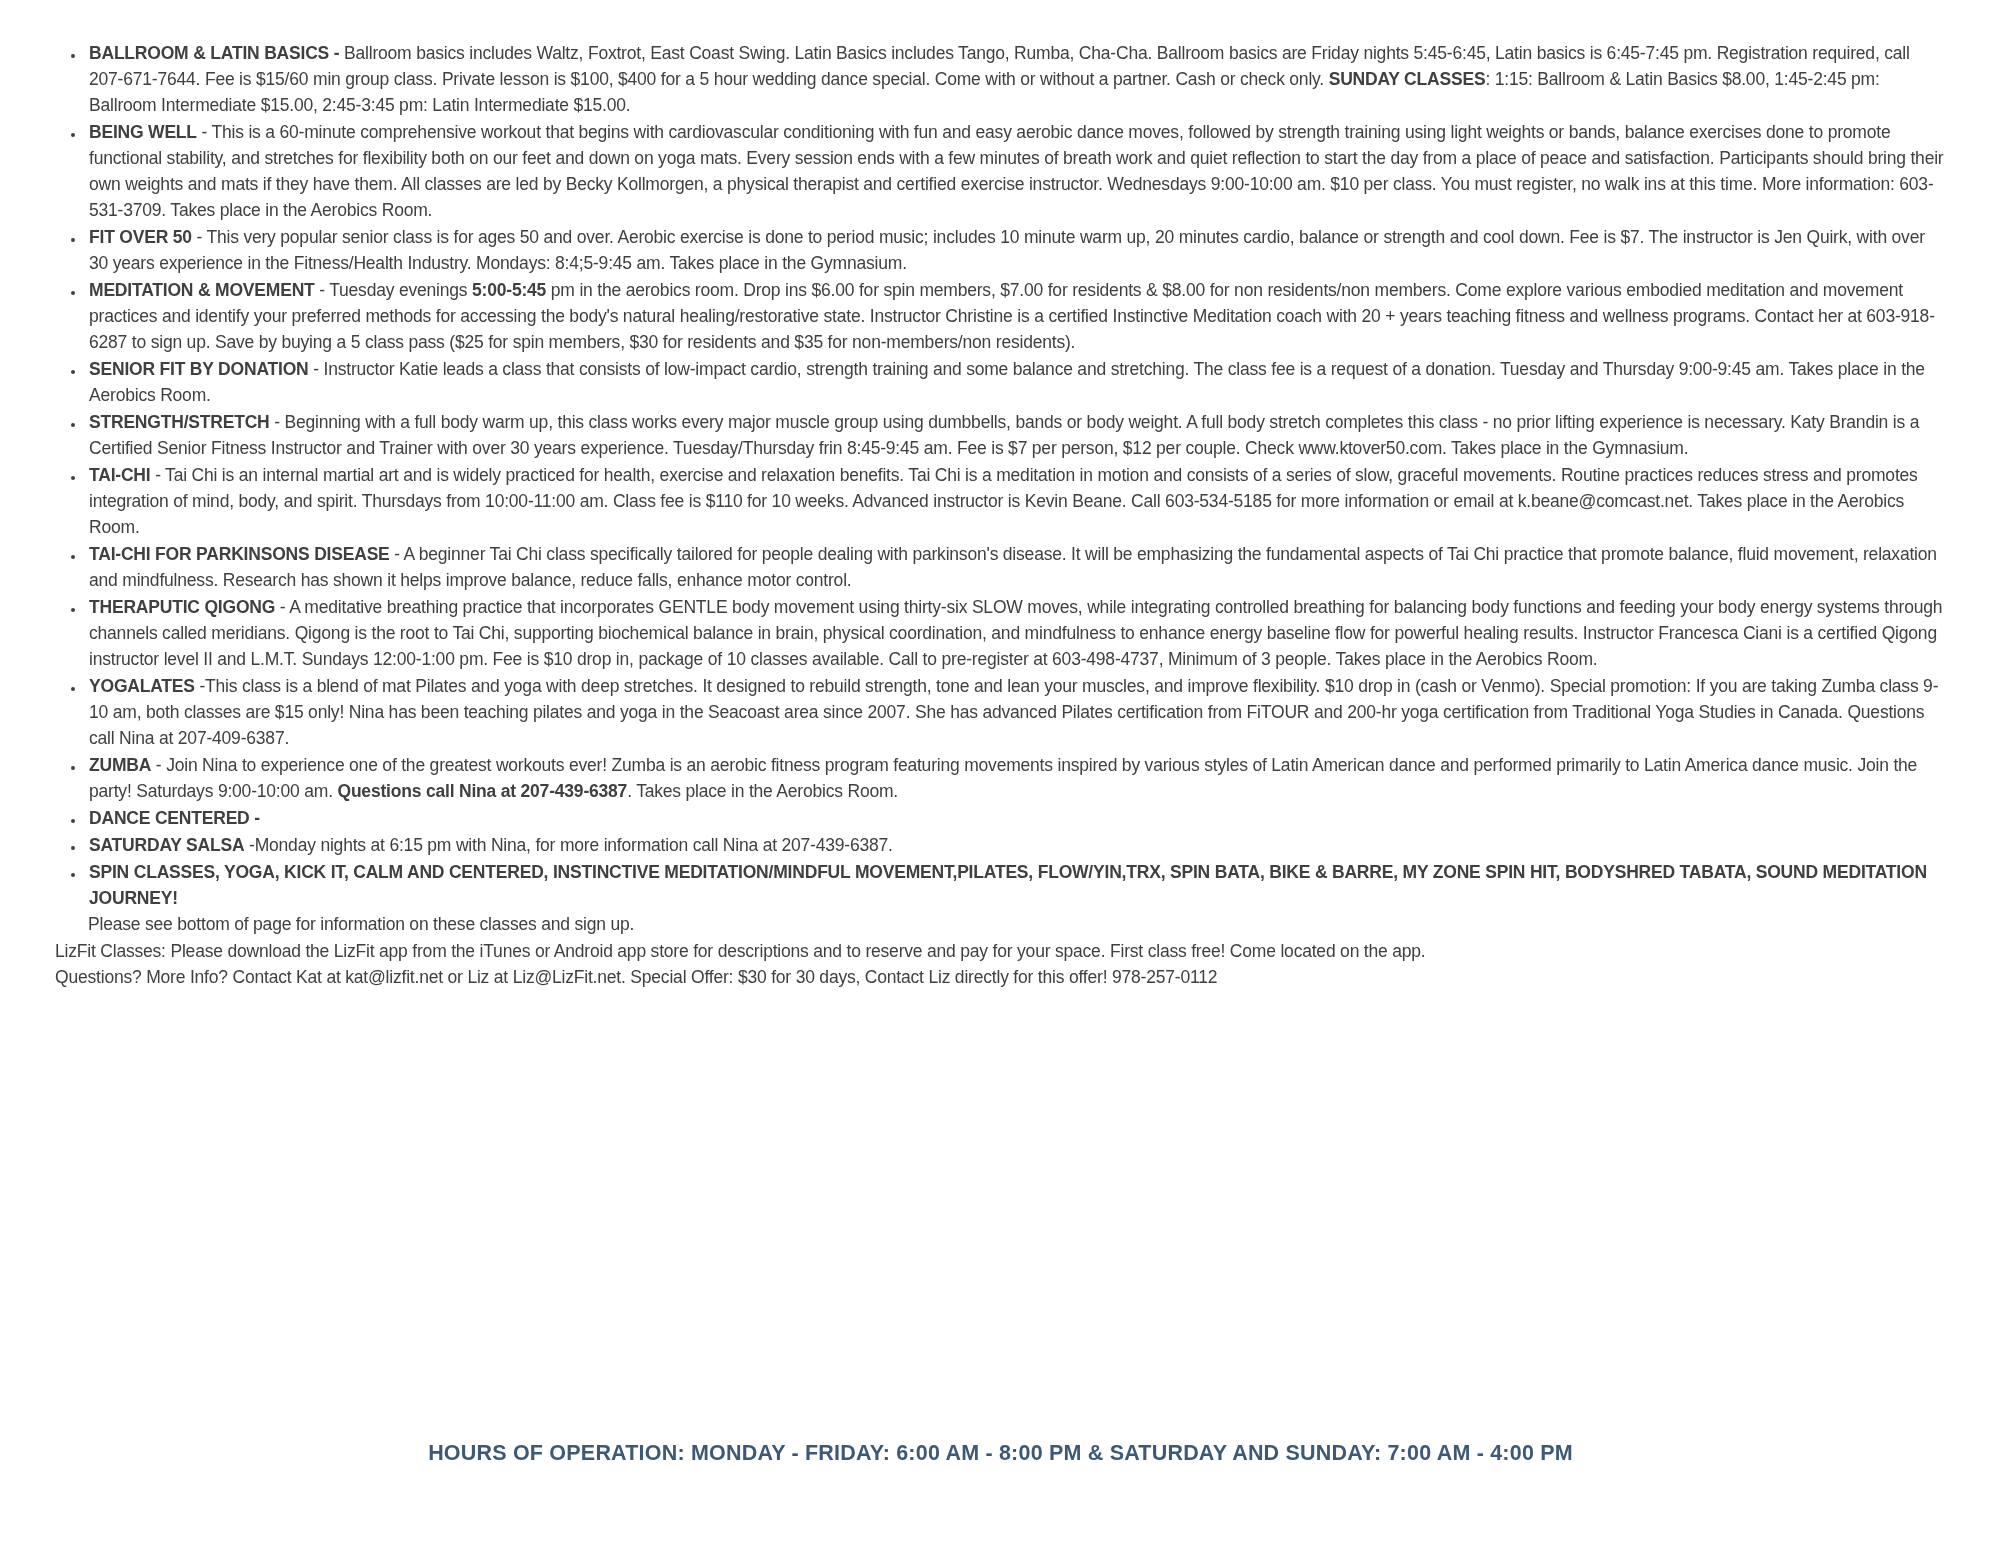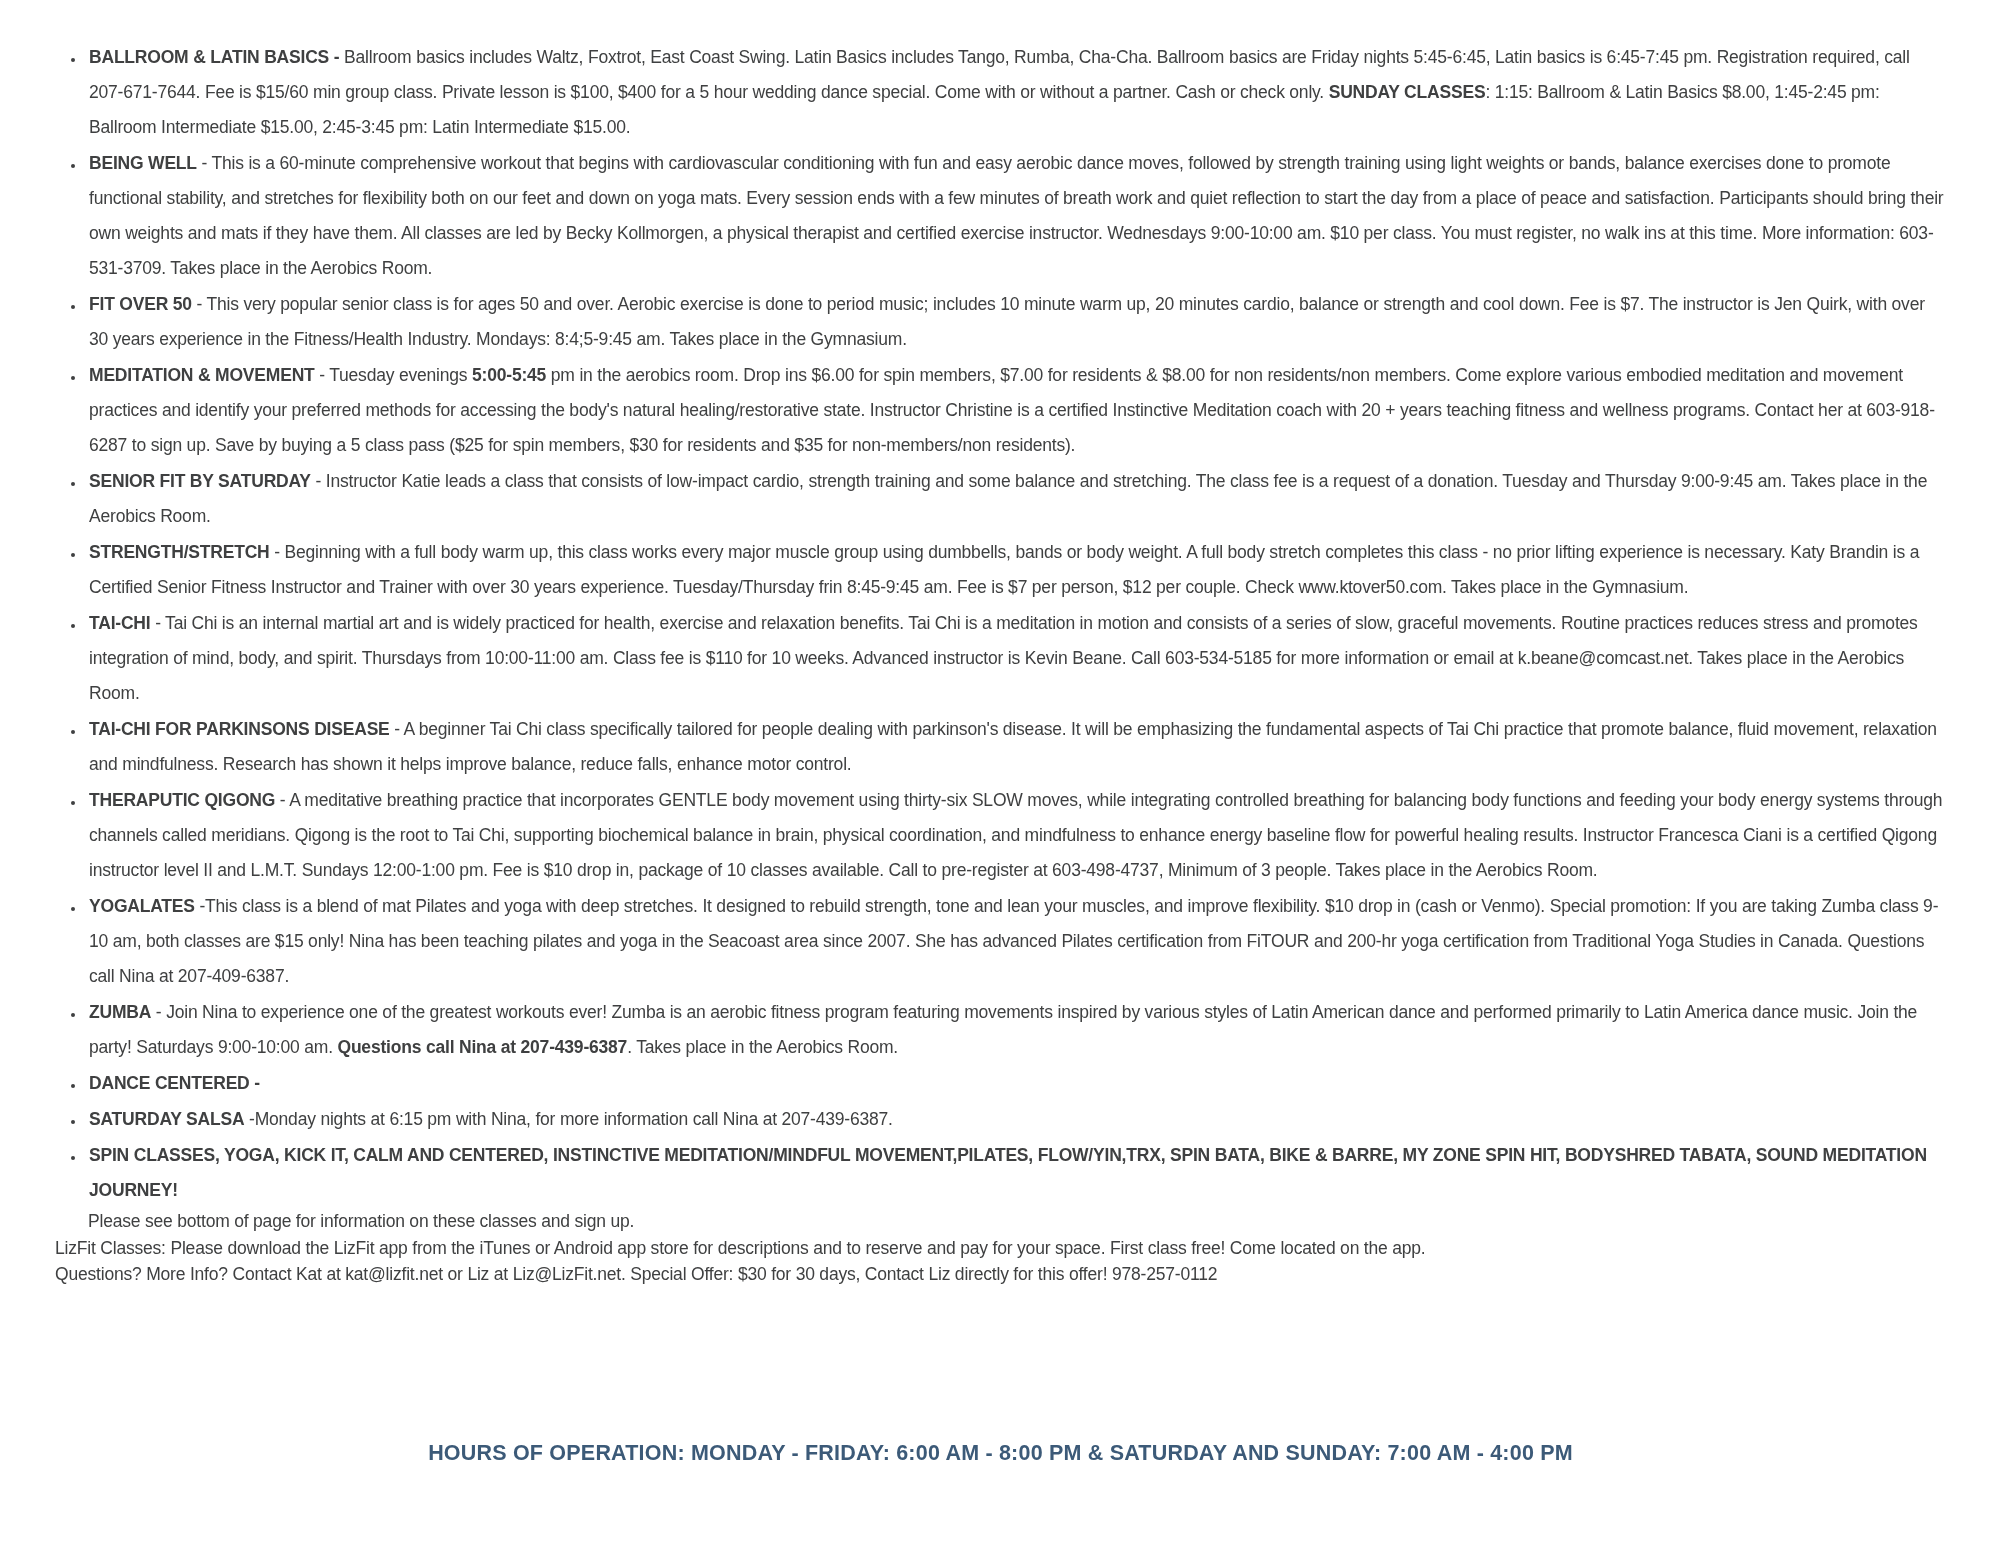--- a/index.html
+++ b/index.html
@@ -15,21 +15,21 @@
     font-family: "Liberation Sans", sans-serif;
     color: #3F4041;
   }
   .content {
     padding: 40px 52px 0 55px;
   }
   ul.class-list {
     margin: 0;
     padding-left: 30px;
     font-size: 17.5px;
-    line-height: 35px;
+    line-height: 26px;
     letter-spacing: -0.2px;
   }
   ul.class-list li {
     padding-left: 4px;
     margin: 0 0 1px 0;
   }
   ul.class-list li::marker {
     font-size: 12px;
     color: #3F4041;
   }
@@ -61,21 +61,21 @@
 </style>
 </head>
 <body>
 
 <div class="content">
   <ul class="class-list">
       <li><span class="seg bold">BALLROOM &amp; LATIN BASICS - </span><span class="seg">Ballroom basics includes Waltz, Foxtrot, East Coast Swing.  Latin Basics includes Tango, Rumba, Cha-Cha.  Ballroom basics are Friday nights 5:45-6:45, Latin basics is 6:45-7:45 pm.  Registration required, call 207-671-7644.  Fee is $15/60 min group class.  Private lesson is $100, $400 for a 5 hour wedding dance special.  Come with or without a partner.  Cash or check only.  </span><span class="seg bold">SUNDAY CLASSES</span><span class="seg">: 1:15: Ballroom &amp; Latin Basics $8.00, 1:45-2:45 pm: Ballroom Intermediate $15.00, 2:45-3:45 pm: Latin Intermediate $15.00.</span></li>
       <li><span class="seg bold">BEING WELL</span><span class="seg"> - This is a 60-minute comprehensive workout that begins with cardiovascular conditioning with fun and easy aerobic dance moves, followed by strength training using light weights or bands, balance exercises done to promote functional stability, and stretches for flexibility both on our feet and down on yoga mats. Every session ends with a few minutes of breath work and quiet reflection to start the day from a place of peace and satisfaction. Participants should bring their own weights and mats if they have them. All classes are led by Becky Kollmorgen, a physical therapist and certified exercise instructor. Wednesdays 9:00-10:00 am. $10 per class. You must register, no walk ins at this time. More information: 603-531-3709. Takes place in the Aerobics Room.</span></li>
       <li><span class="seg bold">FIT OVER 50</span><span class="seg"> - This very popular senior class is for ages 50 and over. Aerobic exercise is done to period music; includes 10 minute warm up, 20 minutes cardio, balance or strength and cool down. Fee is $7. The instructor is Jen Quirk, with over 30 years experience in the Fitness/Health Industry. Mondays:  8:4;5-9:45 am.  Takes place in the Gymnasium.</span></li>
       <li><span class="seg bold">MEDITATION &amp; MOVEMENT</span><span class="seg"> - Tuesday evenings </span><span class="seg bold">5:00-5:45</span><span class="seg"> pm in the aerobics room.  Drop ins $6.00 for spin members, $7.00 for residents &amp; $8.00 for non residents/non members.  Come explore various embodied meditation and movement practices and identify your preferred methods for accessing the body's natural healing/restorative state.  Instructor Christine is a certified Instinctive Meditation coach with 20 + years teaching fitness and wellness programs.  Contact her at 603-918-6287 to sign up.  Save by buying a 5 class pass ($25 for spin members, $30 for residents and $35 for non-members/non residents).</span></li>
-      <li><span class="seg bold">SENIOR FIT BY SATURDAY</span><span class="seg"> - Instructor Katie leads a class that consists of low-impact cardio, strength training and some balance and stretching. The class fee is a request of a donation. Tuesday and Thursday 9:00-9:45 am. Takes place in the Aerobics Room.</span></li>
+      <li><span class="seg bold">SENIOR FIT BY DONATION</span><span class="seg"> - Instructor Katie leads a class that consists of low-impact cardio, strength training and some balance and stretching. The class fee is a request of a donation. Tuesday and Thursday 9:00-9:45 am. Takes place in the Aerobics Room.</span></li>
       <li><span class="seg bold">STRENGTH/STRETCH</span><span class="seg"> - Beginning with a full body warm up, this class works every major muscle group using dumbbells, bands or body weight. A full body stretch completes this class - no prior lifting experience is necessary. Katy Brandin is a Certified Senior Fitness Instructor and Trainer with over 30 years experience. Tuesday/Thursday frin 8:45-9:45 am. Fee is $7 per person, $12 per couple.  Check www.ktover50.com. Takes place in the Gymnasium.</span></li>
       <li><span class="seg bold">TAI-CHI</span><span class="seg"> - Tai Chi is an internal martial art and is widely practiced for health, exercise and relaxation benefits. Tai Chi is a meditation in motion and consists of a series of slow, graceful movements. Routine practices reduces stress and promotes integration of mind, body, and spirit.  Thursdays from 10:00-11:00 am. Class fee is $110 for 10 weeks. Advanced instructor is Kevin Beane. Call 603-534-5185 for more information or email at k.beane@comcast.net. Takes place in the Aerobics Room.</span></li>
       <li><span class="seg bold">TAI-CHI FOR PARKINSONS DISEASE</span><span class="seg"> - A beginner Tai Chi class specifically tailored for people dealing with parkinson's disease.  It will be emphasizing the fundamental aspects of Tai Chi practice that promote balance, fluid movement, relaxation and mindfulness.  Research has shown it helps improve balance, reduce falls, enhance motor control.</span></li>
       <li><span class="seg bold">THERAPUTIC QIGONG</span><span class="seg"> - A meditative breathing practice that incorporates GENTLE body movement using thirty-six SLOW moves, while integrating controlled breathing for balancing body functions and feeding your body energy systems through channels called meridians. Qigong is the root to Tai Chi, supporting biochemical balance in brain, physical coordination, and mindfulness to enhance energy baseline flow for powerful healing results. Instructor Francesca Ciani is a certified Qigong instructor level II and L.M.T. Sundays 12:00-1:00 pm. Fee is $10 drop in, package of 10 classes available. Call to pre-register at 603-498-4737, Minimum of 3 people. Takes place in the Aerobics Room.</span></li>
       <li><span class="seg bold">YOGALATES</span><span class="seg"> -This class is a blend of mat Pilates and yoga with deep stretches. It designed to rebuild strength, tone and lean your muscles, and improve flexibility. $10 drop in (cash or Venmo). Special promotion: If you are taking Zumba class 9-10 am, both classes are $15 only!  Nina has been teaching pilates and yoga in the Seacoast area since 2007. She has advanced Pilates certification from FiTOUR and 200-hr yoga certification from Traditional Yoga Studies in Canada. Questions call Nina at 207-409-6387.</span></li>
       <li><span class="seg bold">ZUMBA</span><span class="seg"> - Join Nina to experience one of the greatest workouts ever! Zumba is an aerobic fitness program featuring movements inspired by various styles of Latin American dance and performed primarily to Latin America dance music. Join the party! Saturdays 9:00-10:00 am. </span><span class="seg bold">Questions call Nina at 207-439-6387</span><span class="seg">. Takes place in the Aerobics Room.</span></li>
       <li><span class="seg bold">DANCE CENTERED -</span></li>
       <li><span class="seg bold">SATURDAY SALSA</span><span class="seg"> -Monday nights at 6:15 pm with Nina, for more information call Nina at 207-439-6387.</span></li>
       <li><span class="seg bold">SPIN CLASSES, YOGA, KICK IT, CALM AND CENTERED, INSTINCTIVE MEDITATION/MINDFUL MOVEMENT,PILATES, FLOW/YIN,TRX, SPIN BATA, BIKE &amp; BARRE, MY ZONE SPIN HIT, BODYSHRED TABATA, SOUND MEDITATION JOURNEY!</span></li>
     </ul>

